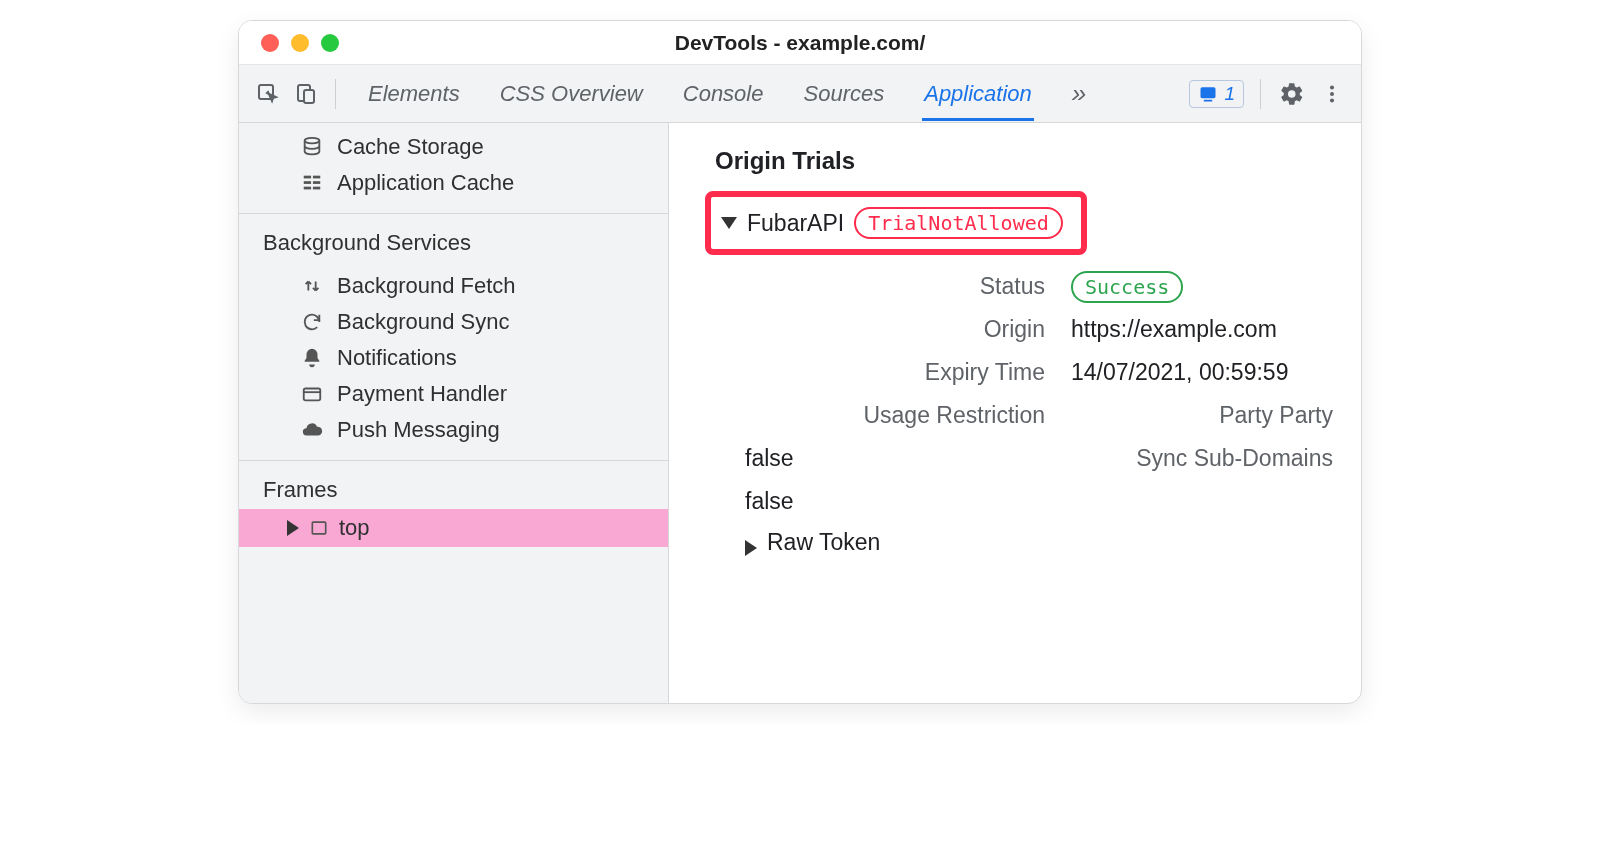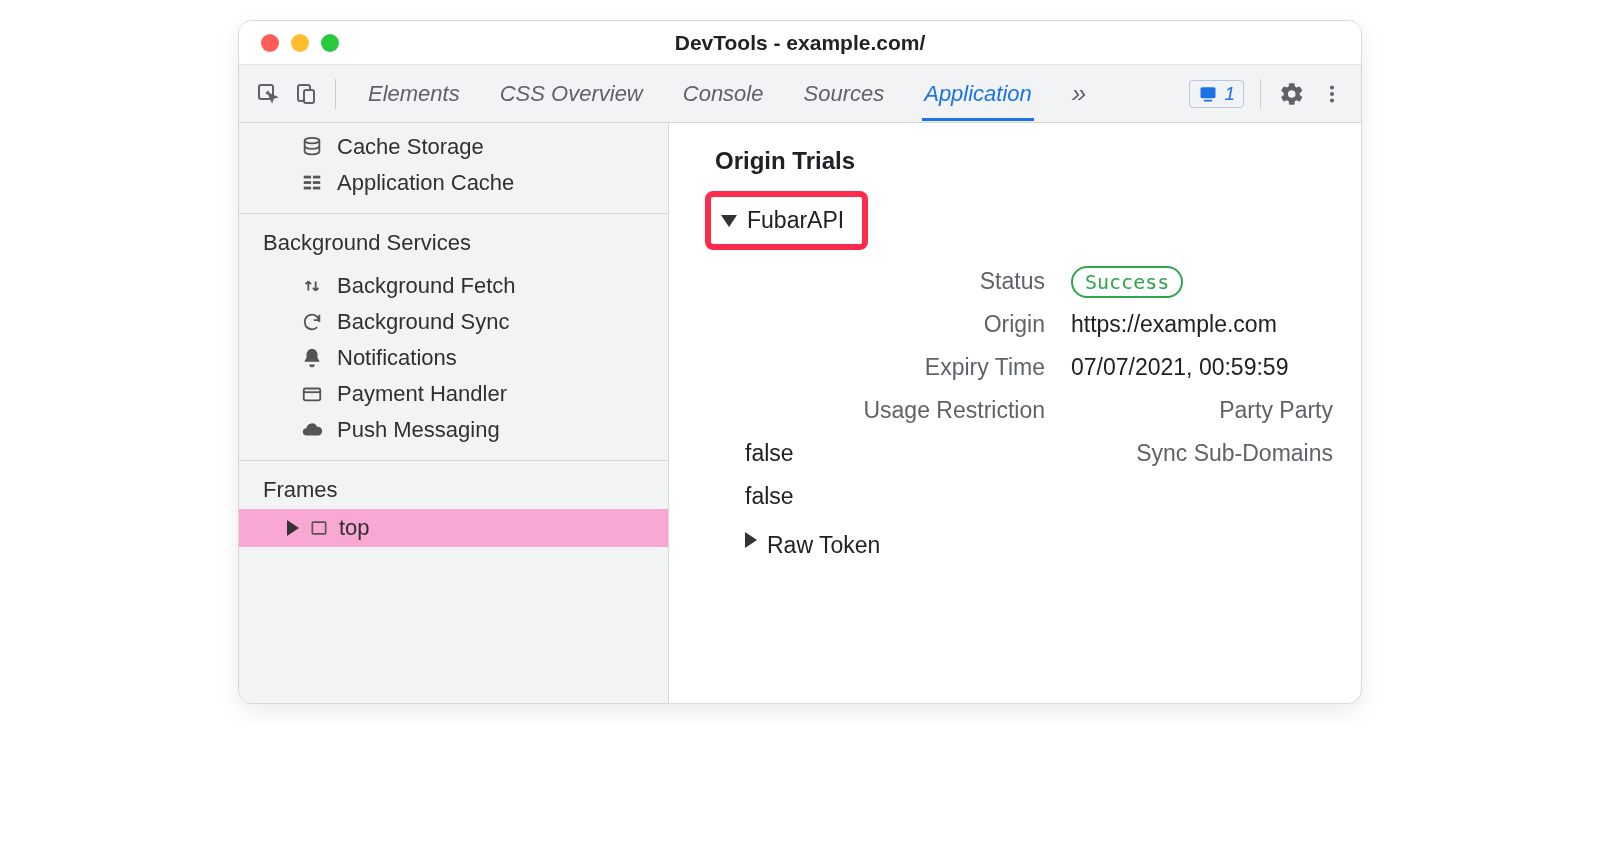--- a/index.html
+++ b/index.html
@@ -95,21 +95,21 @@
   .tri-right { width:0;height:0;border-top:8px solid transparent;border-bottom:8px solid transparent;border-left:12px solid #333; display:inline-block;}
   .pill {
     border-radius: 999px; padding:2px 12px; font-size:20px;
     font-family: ui-monospace, Menlo, monospace;
   }
   .pill.red { border:2px solid #ff2b4c; color:#ff2b4c; }
   .pill.green { border:2px solid #2da44e; color:#2da44e; }
   .kv { display:grid; grid-template-columns: 300px 1fr; gap: 16px 26px; font-size:23px; margin-left:40px; }
   .kv .k { text-align:right; color:#5f6368; }
   .kv .v { color:#202124; }
-  .raw { margin: 22px 0 0 40px; font-size:23px; display:flex; align-items:flex-start; gap:10px; cursor:pointer;}
+  .raw { margin: 14px 0 0 40px; font-size:23px; display:flex; align-items:flex-end; gap:10px; cursor:pointer;}
   svg { display:block; }
 </style>
 </head>
 <body>
 
 <div class="window">
 
   <div class="titlebar">
     <div class="traffic">
       <div class="tl red"></div>
@@ -258,33 +258,34 @@
         <span>top</span>
       </div>
     </div>
 
     <div class="main">
       <h2>Origin Trials</h2>
 
       <div class="highlight-box">
         <span class="tri-down"></span>
         <span style="font-size:23px;">FubarAPI</span>
+        <span class="pill red">TrialNotAllowed</span>
       </div>
 
       <div class="kv">
         <div class="k">Status</div>
         <div class="v">
           <span class="pill green">Success</span>
         </div>
 
         <div class="k">Origin</div>
         <div class="v">https://example.com</div>
 
         <div class="k">Expiry Time</div>
-        <div class="v">07/07/2021, 00:59:59</div>
+        <div class="v">14/07/2021, 00:59:59</div>
 
         <div class="k">Usage Restriction</div>
 
         <div class="k">Party Party</div>
         <div class="v">false</div>
 
         <div class="k">Sync Sub-Domains</div>
         <div class="v">false</div>
       </div>
 

